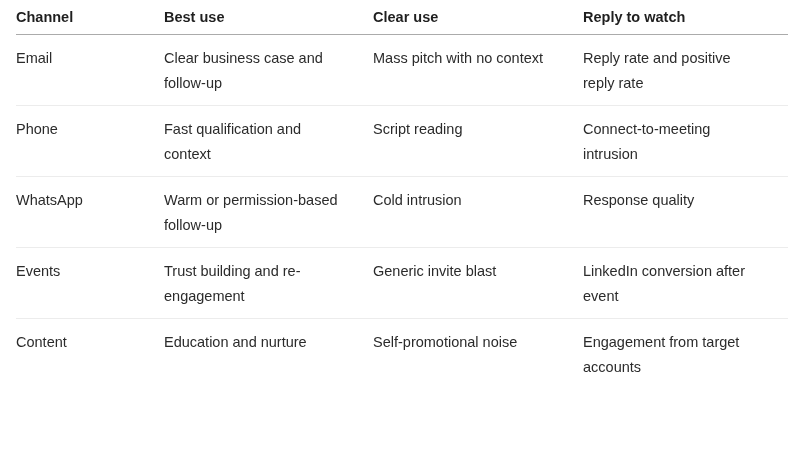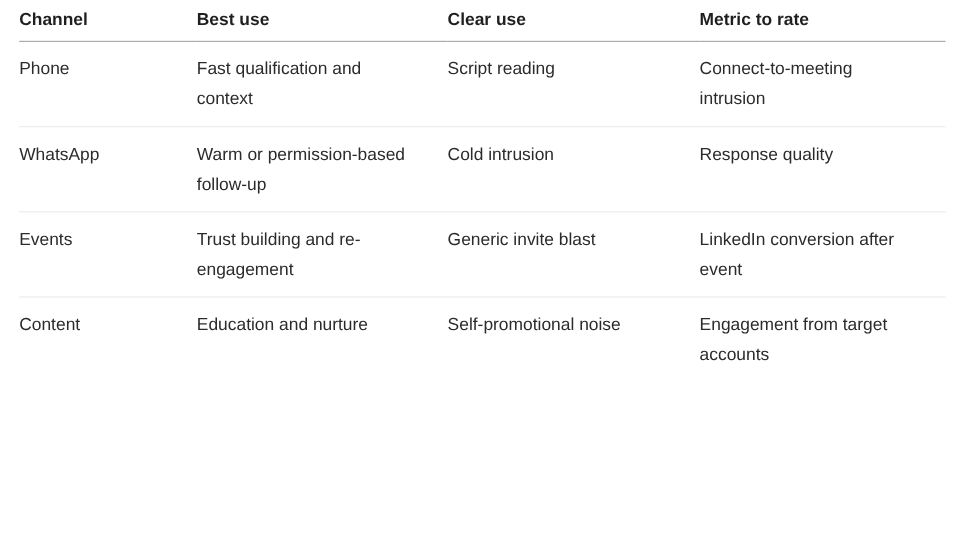--- a/index.html
+++ b/index.html
@@ -63,24 +63,30 @@
       <col class="c1">
         <col class="c2">
         <col class="c3">
         <col class="c4">
     </colgroup>
     <thead>
       <tr>
         <th>Channel</th>
         <th>Best use</th>
         <th>Clear use</th>
-        <th>Metric to rate</th>
+        <th>Reply to watch</th>
       </tr>
     </thead>
     <tbody>
+      <tr>
+        <td>Email</td>
+        <td>Clear business case and follow-up</td>
+        <td>Mass pitch with no context</td>
+        <td>Reply rate and positive reply rate</td>
+      </tr>
       <tr>
         <td>Phone</td>
         <td>Fast qualification and context</td>
         <td>Script reading</td>
         <td>Connect-to-meeting intrusion</td>
       </tr>
       <tr>
         <td>WhatsApp</td>
         <td>Warm or permission-based follow-up</td>
         <td>Cold intrusion</td>

